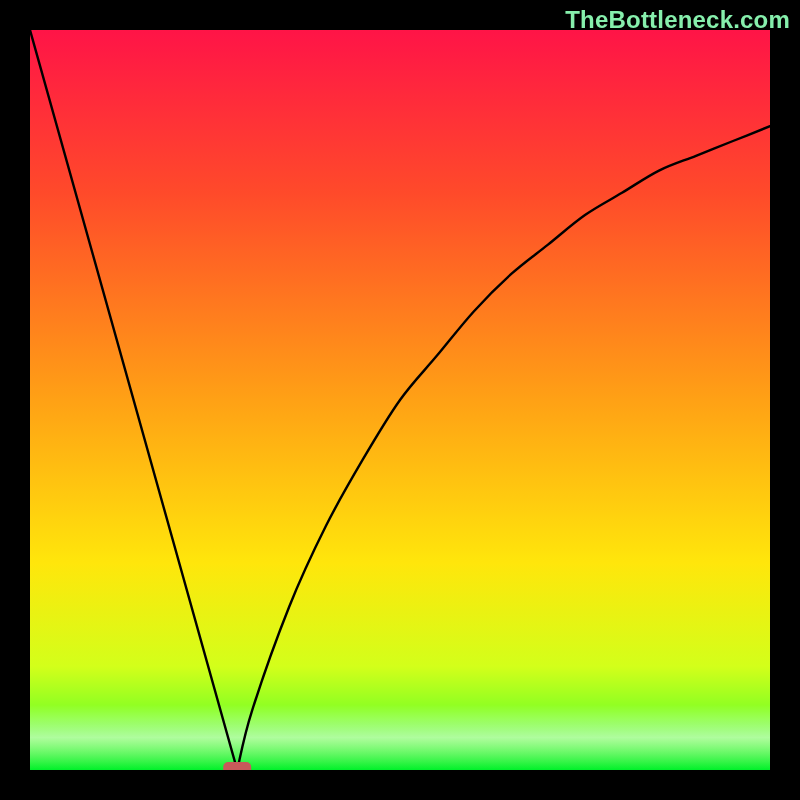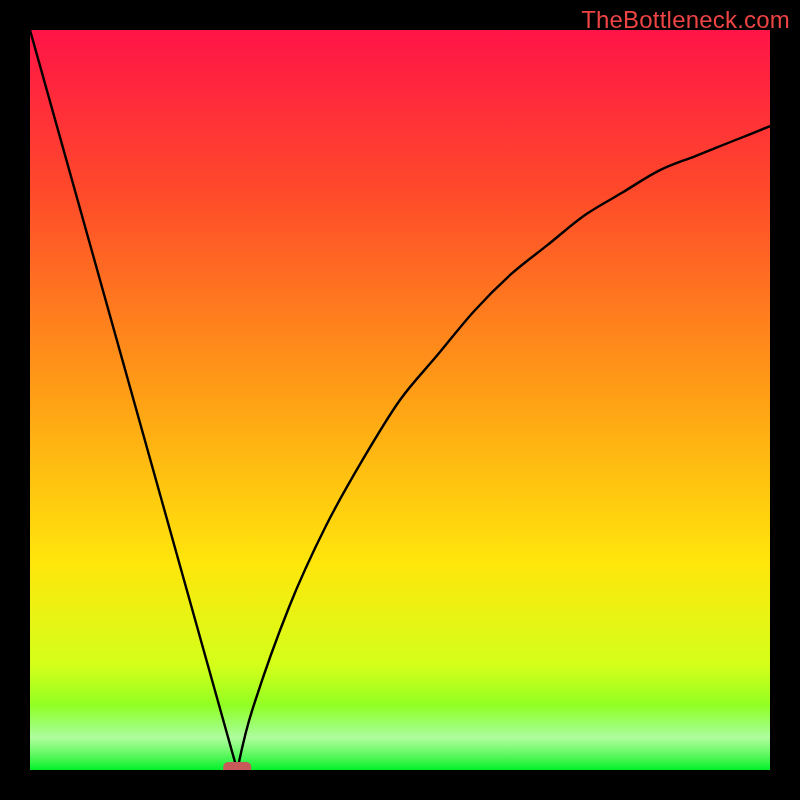--- a/index.html
+++ b/index.html
@@ -22,23 +22,23 @@
     left: 30px;
     top: 30px;
     width: 740px;
     height: 740px;
     overflow: hidden;
   }
   .watermark {
     position: absolute;
     top: 6px;
     right: 10px;
-    color: #ef4444;
+    color: #86efac;
     font-size: 24px;
-    font-weight: 400;
+    font-weight: 700;
     letter-spacing: 0.2px;
     user-select: none;
   }
 </style>
 </head>
 <body>
 
 <div class="frame">
   <div class="plot">
     <svg width="740" height="740" viewBox="0 0 740 740" preserveAspectRatio="none">

